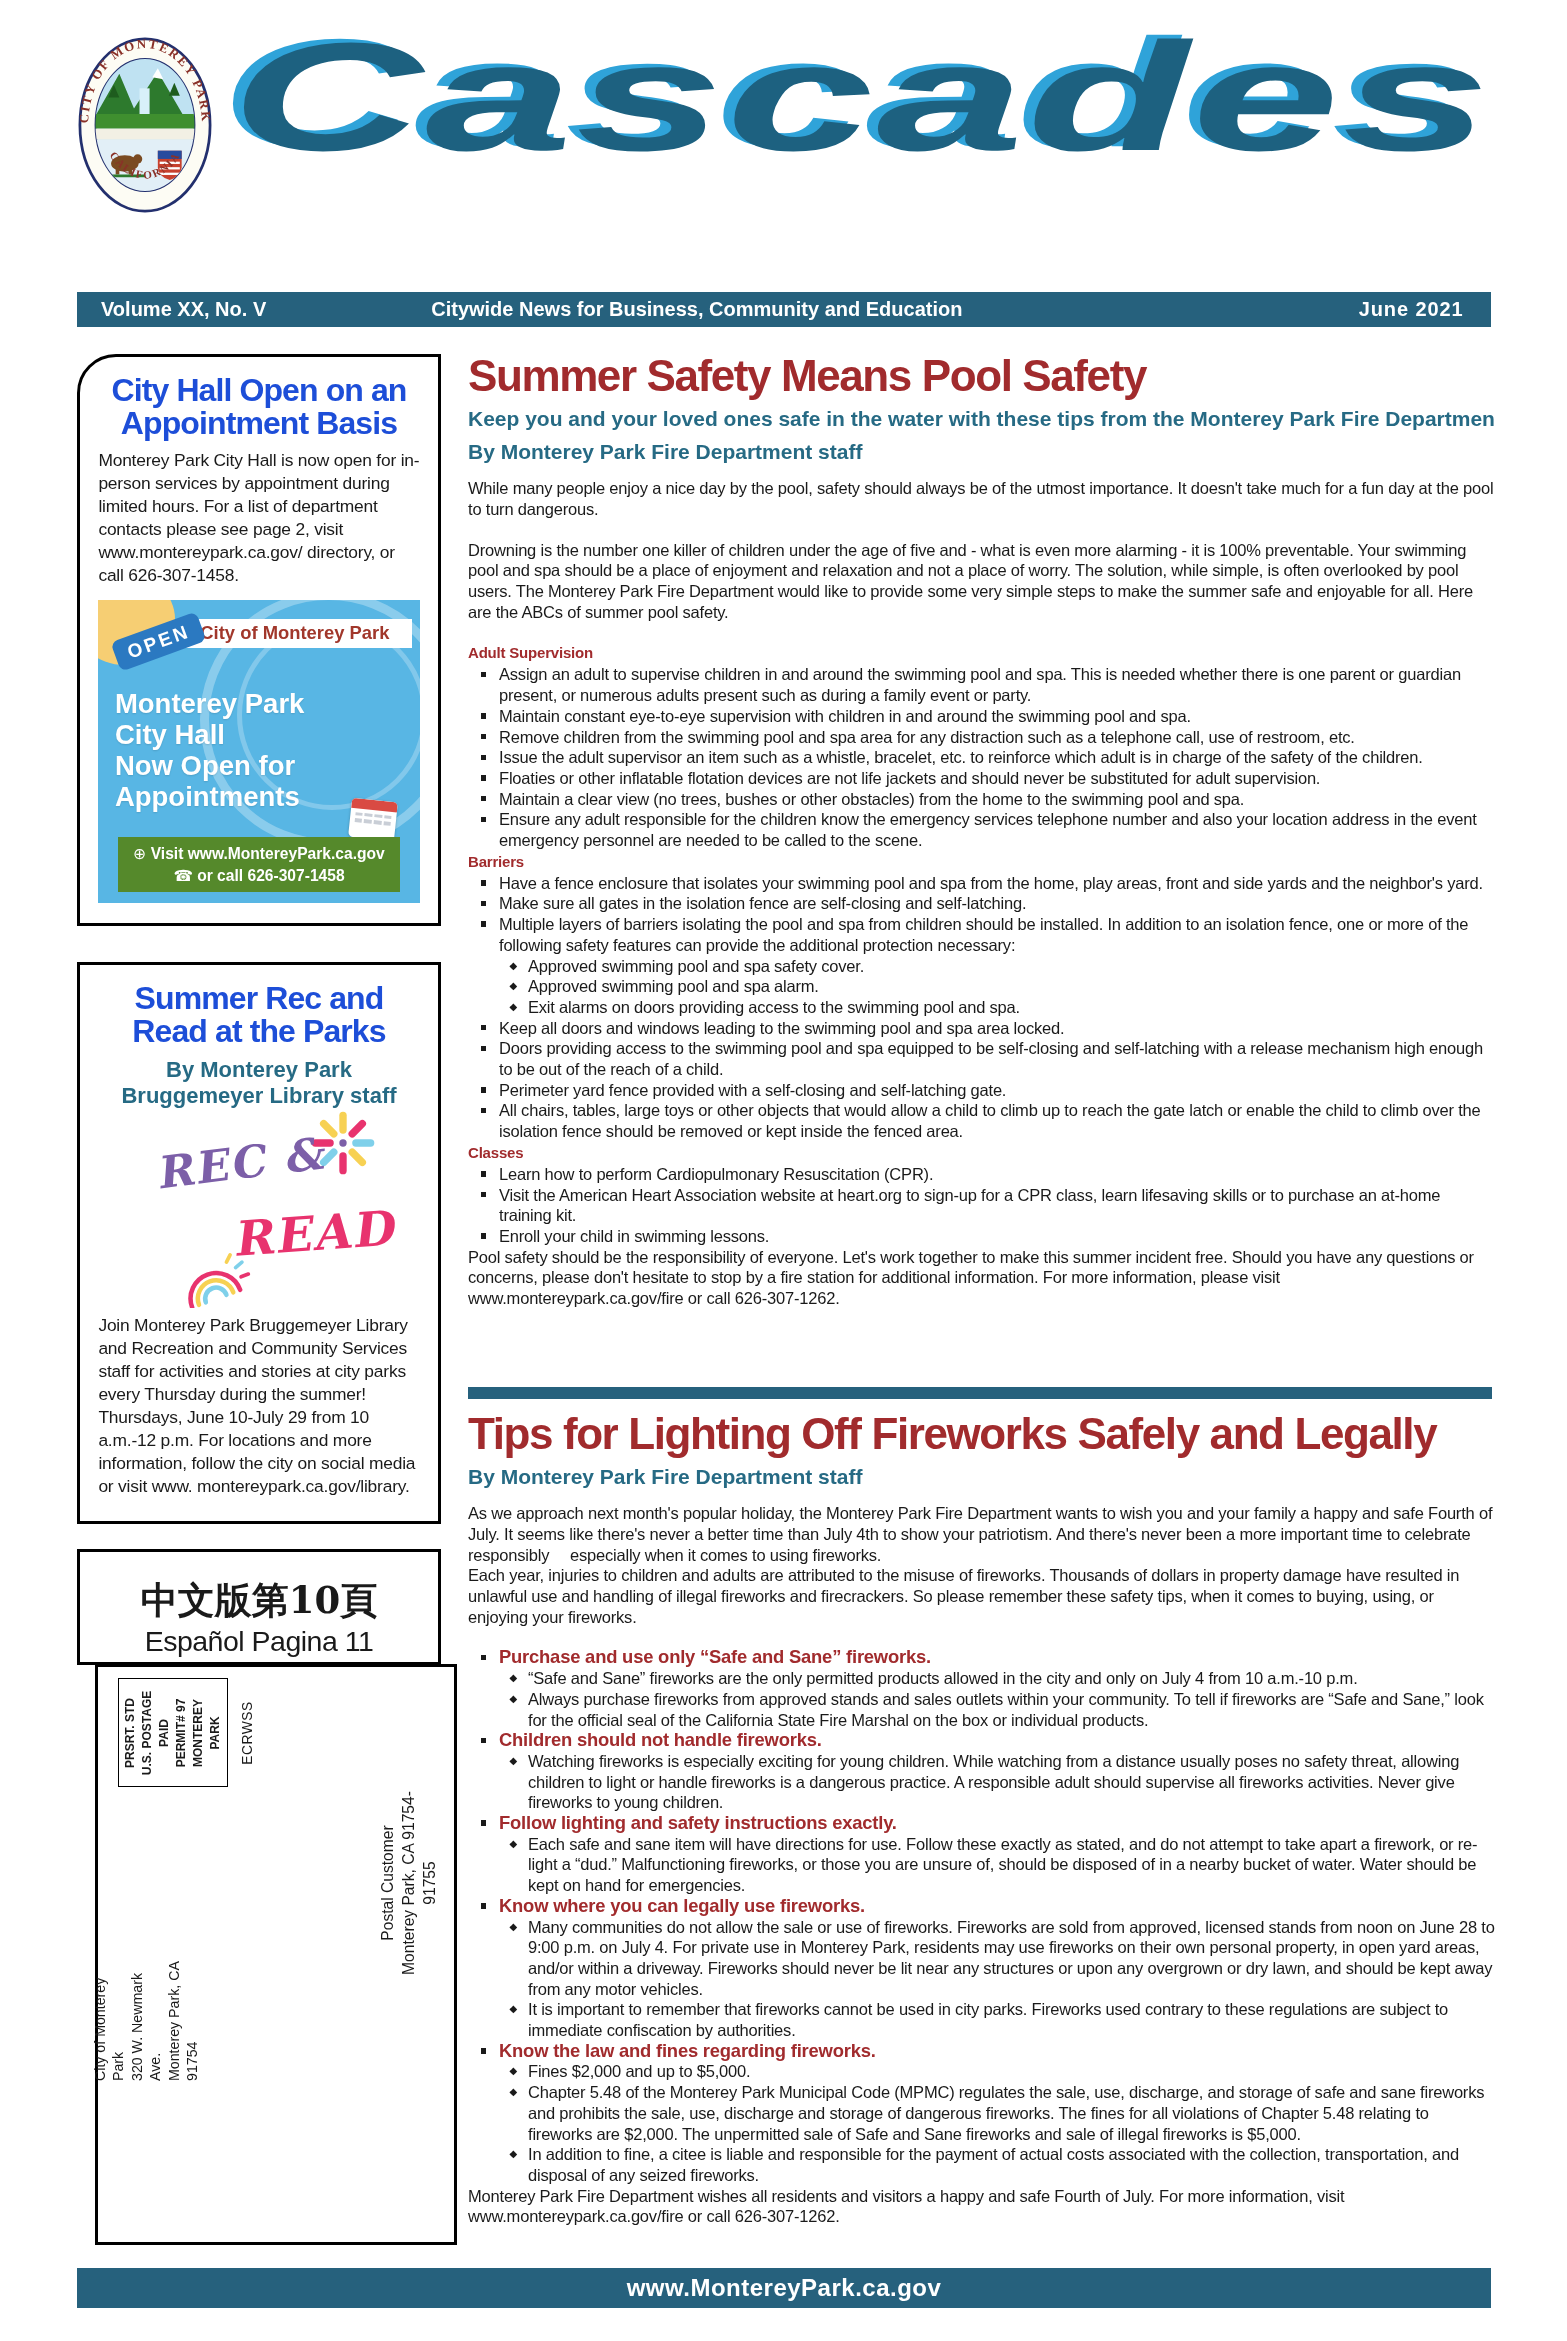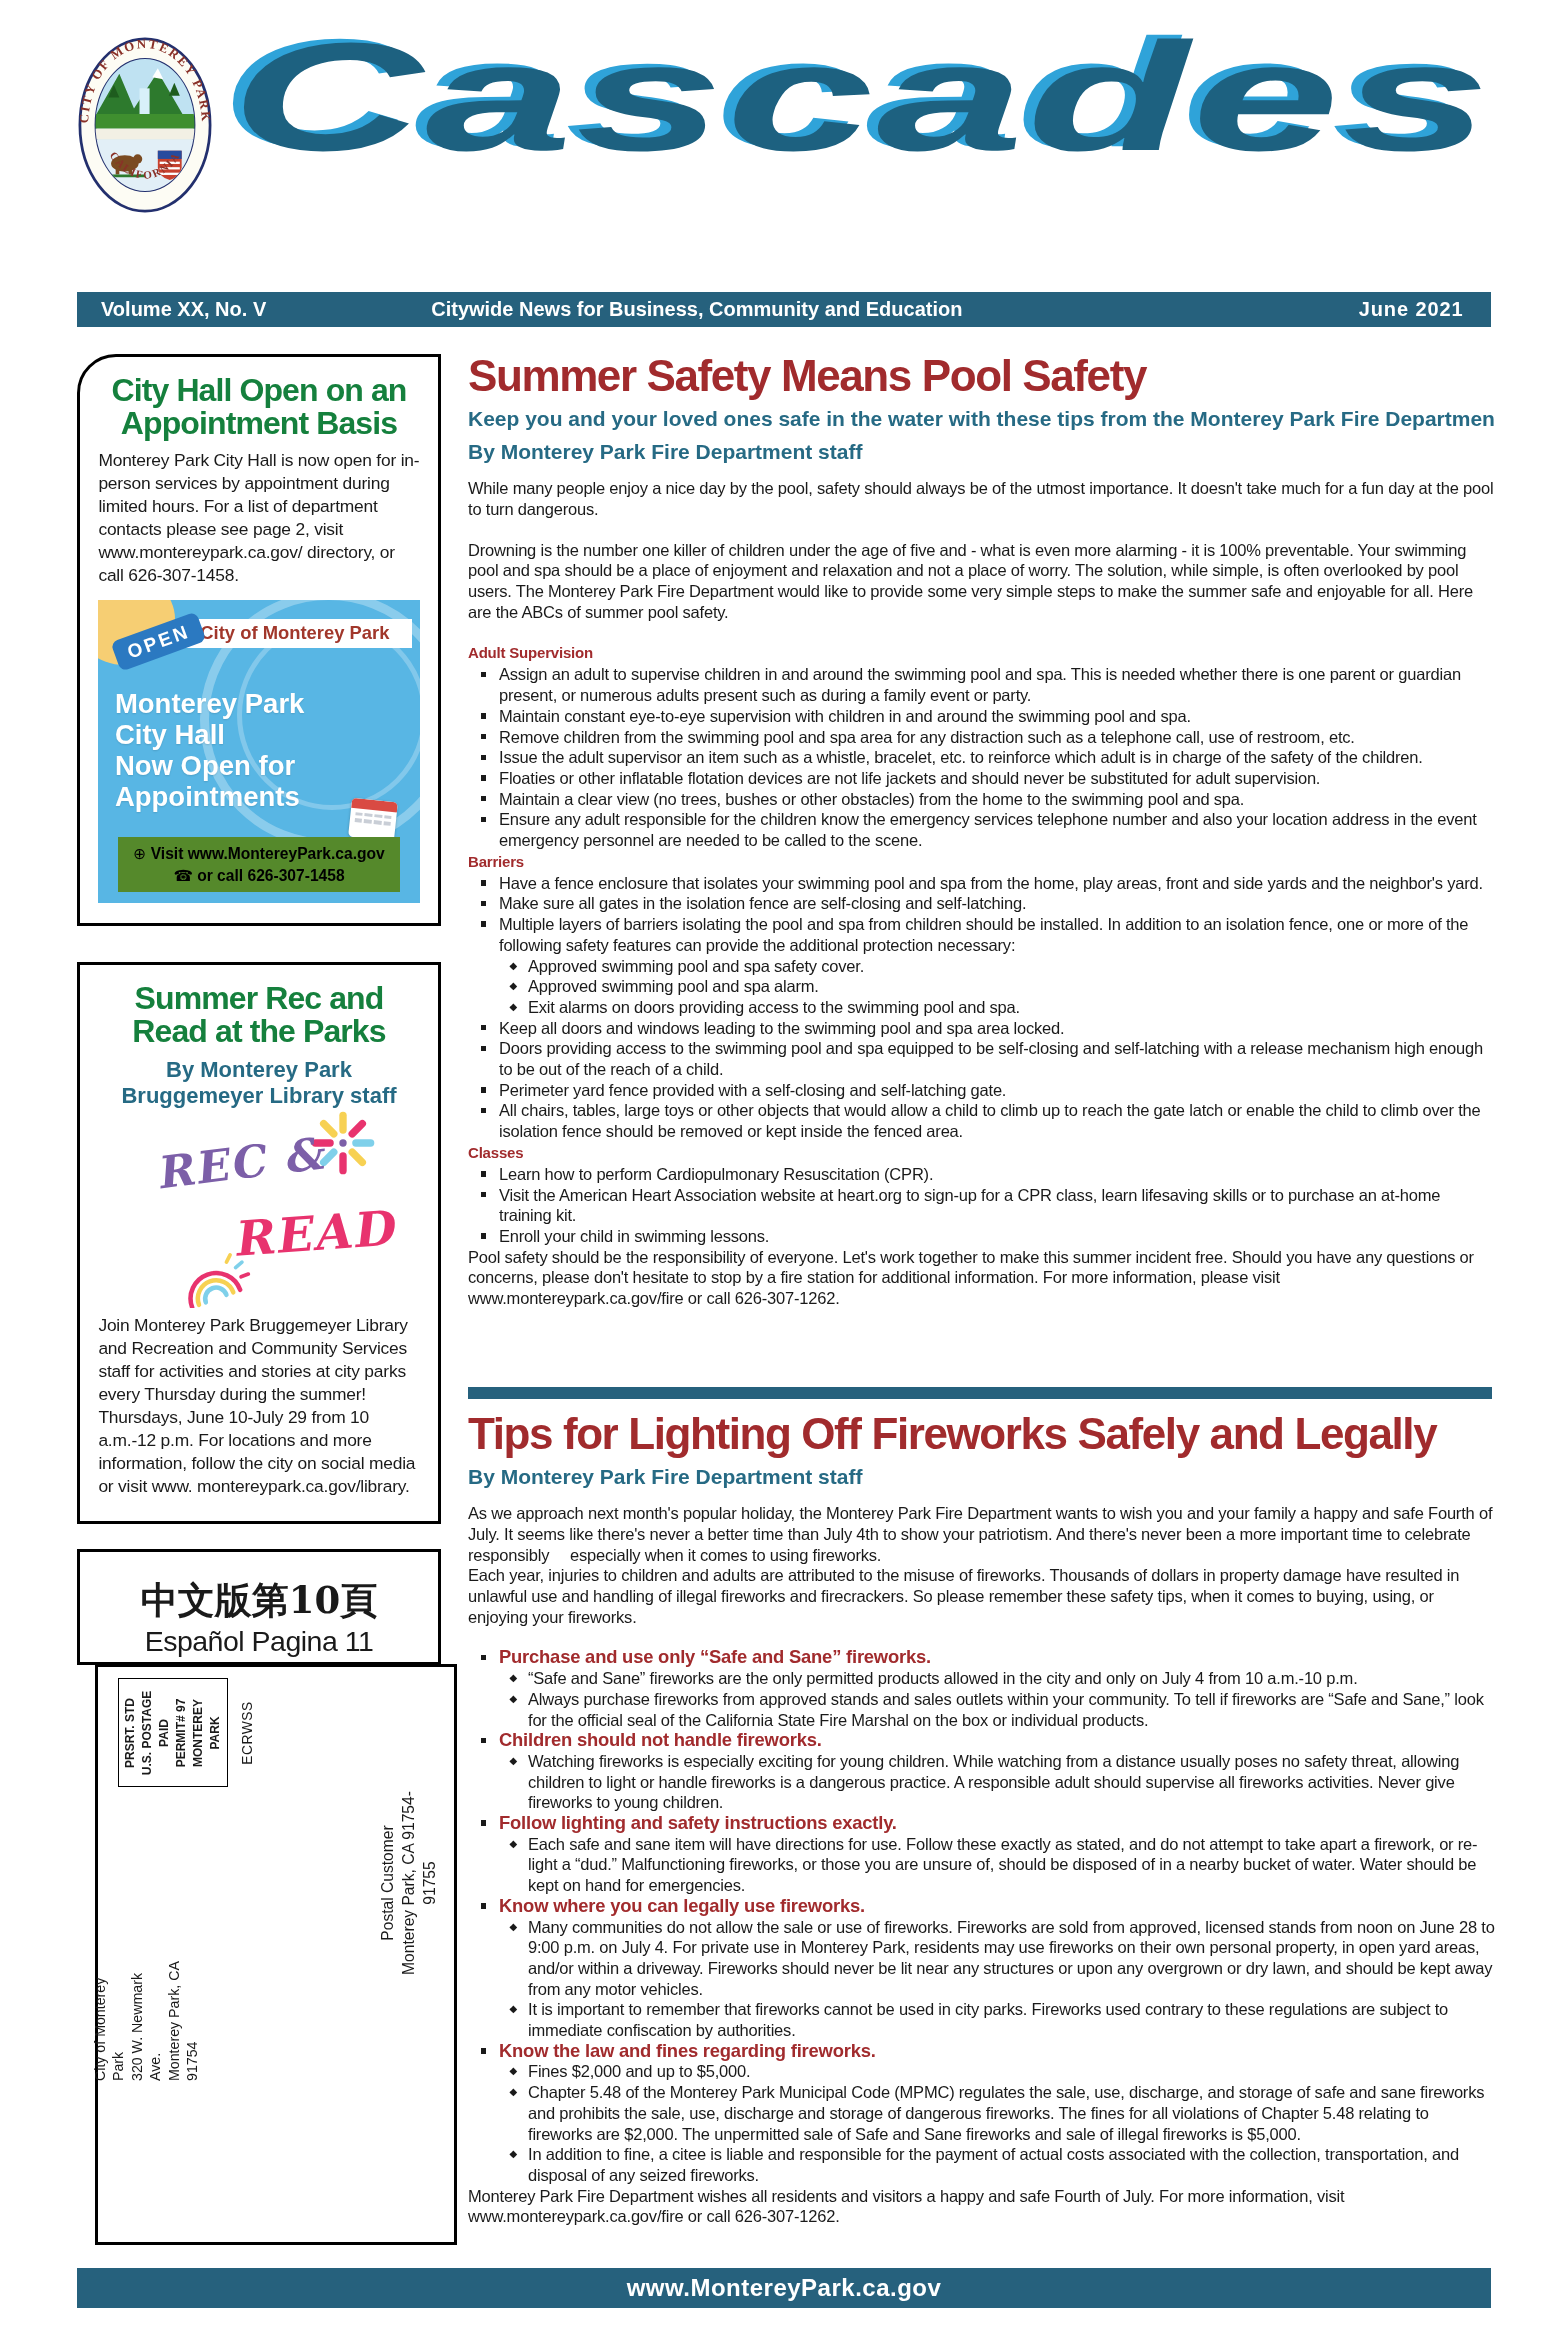--- a/index.html
+++ b/index.html
@@ -16,21 +16,21 @@
   .banner .vol{padding-left:24px;}
   .banner .tag{margin-left:165px;margin-right:auto;}
   .banner .date{padding-right:27.5px;letter-spacing:0.9px;}
 
   
   .sbox{position:absolute;left:77px;width:364px;border:3.7px solid #000;box-sizing:border-box;
         padding:13px 18.4px;background:#fff;}
   .box1{top:354px;height:572px;border-radius:39px 0 0 0;}
   .box2{top:962px;height:562px;}
   .box3{top:1549px;height:116px;text-align:center;padding:25px;}
-  .red-h{color:#15803d;font-weight:bold;text-align:center;font-size:32px;line-height:1.04;
+  .red-h{color:#1d4ed8;font-weight:bold;text-align:center;font-size:32px;line-height:1.04;
         letter-spacing:-0.9px;margin:3.7px 0 9.2px 0;}
   .side-body{font-size:17.4px;line-height:23px;letter-spacing:-0.2px;}
 
   
   .flyer{position:relative;margin-top:13px;height:303px;background:#58b6e4;overflow:hidden;}
   .flyer .blob{position:absolute;left:-24px;top:-27.5px;width:101px;height:92px;border-radius:50%;background:#f6ce73;}
   .flyer .wm1{position:absolute;right:-37px;top:-9.2px;width:239px;height:239px;border-radius:50%;
         border:9.2px solid rgba(255,255,255,0.30);}
   .flyer .wm2{position:absolute;right:-7.3px;top:20px;width:180px;height:180px;border-radius:50%;
         border:5.5px solid rgba(255,255,255,0.25);}
@@ -38,21 +38,21 @@
         font-weight:bold;font-size:18.4px;text-align:center;padding:3.7px 1.8px;}
   .flyer .open-badge{position:absolute;left:14.7px;top:26px;background:#2b79c1;color:#fff;font-weight:bold;
         font-size:19px;letter-spacing:2.8px;padding:4.6px 13px;border-radius:7.3px;transform:rotate(-20deg);}
   .flyer .headline{position:absolute;left:16.5px;top:88px;color:#fff;font-weight:bold;font-size:27.5px;
         line-height:31px;white-space:pre-line;text-shadow:0 0.9px 1.8px rgba(0,0,0,0.12);}
   .flyer .cal{position:absolute;right:24px;top:200px;width:46px;height:39px;background:#fff;border-radius:4.6px;
         transform:rotate(6deg);overflow:hidden;box-shadow:0 0.9px 2.8px rgba(0,0,0,0.25);}
   .flyer .cal .bar{height:10px;background:#d94a43;}
   .flyer .cal .dots{padding:3.7px 4.6px;display:grid;grid-template-columns:repeat(4,1fr);gap:2.8px;}
   .flyer .cal .dots i{display:block;height:3.7px;background:#c9ced6;}
-  .flyer .greenbar{position:absolute;left:20px;right:20px;bottom:11px;background:#55892b;color:#000000;
+  .flyer .greenbar{position:absolute;left:20px;right:20px;bottom:11px;background:#55892b;color:#ffffff;
         font-weight:bold;font-size:15.6px;line-height:21px;padding:5.5px 9.2px;text-align:center;}
   .flyer .ic{font-family:"DejaVu Sans",sans-serif;font-weight:normal;}
 
   
   .byline-teal{color:#266a84;font-weight:bold;text-align:center;font-size:22px;line-height:26px;margin:0 0 3.7px 0;}
   .rr-logo{position:relative;height:195px;margin:1.8px 0 5.5px 0;font-family:"DejaVu Serif","Liberation Serif",serif;}
   .rr-rec{position:absolute;left:61px;top:24px;color:#7c5fa8;font-size:44px;font-style:italic;font-weight:bold;
         transform:rotate(-7deg);letter-spacing:1.8px;}
   .rr-read{position:absolute;left:138px;top:92px;color:#e8336e;font-size:48px;font-style:italic;font-weight:bold;
         transform:rotate(-4deg);letter-spacing:1.8px;}

